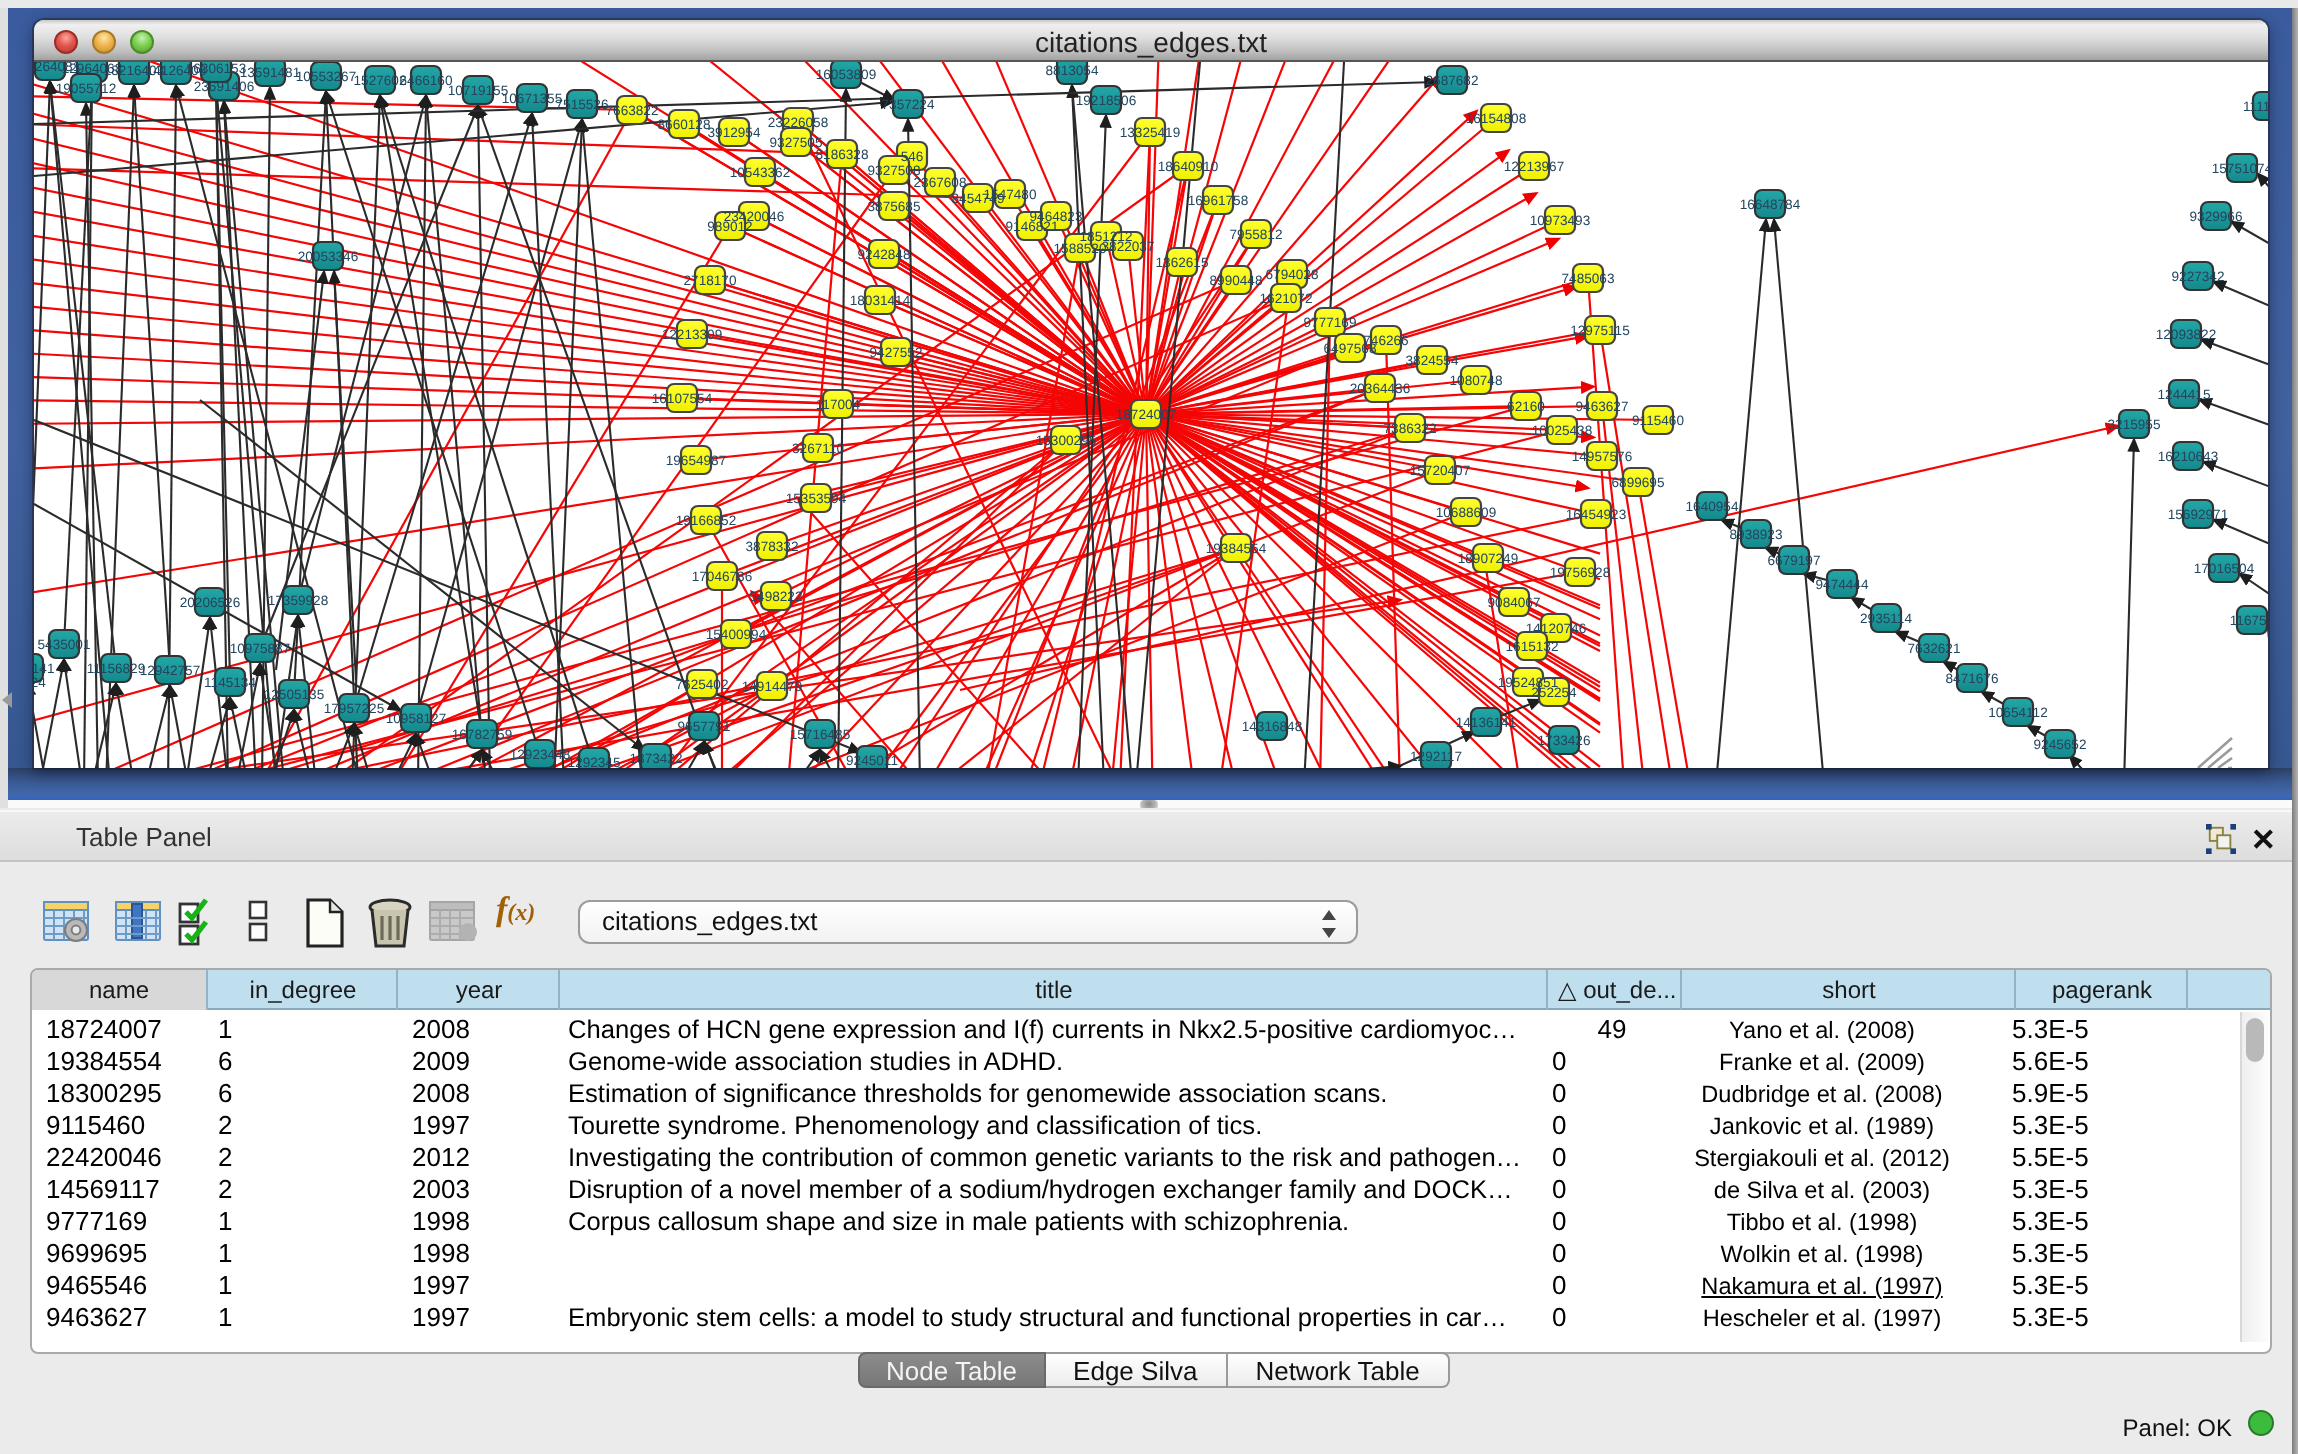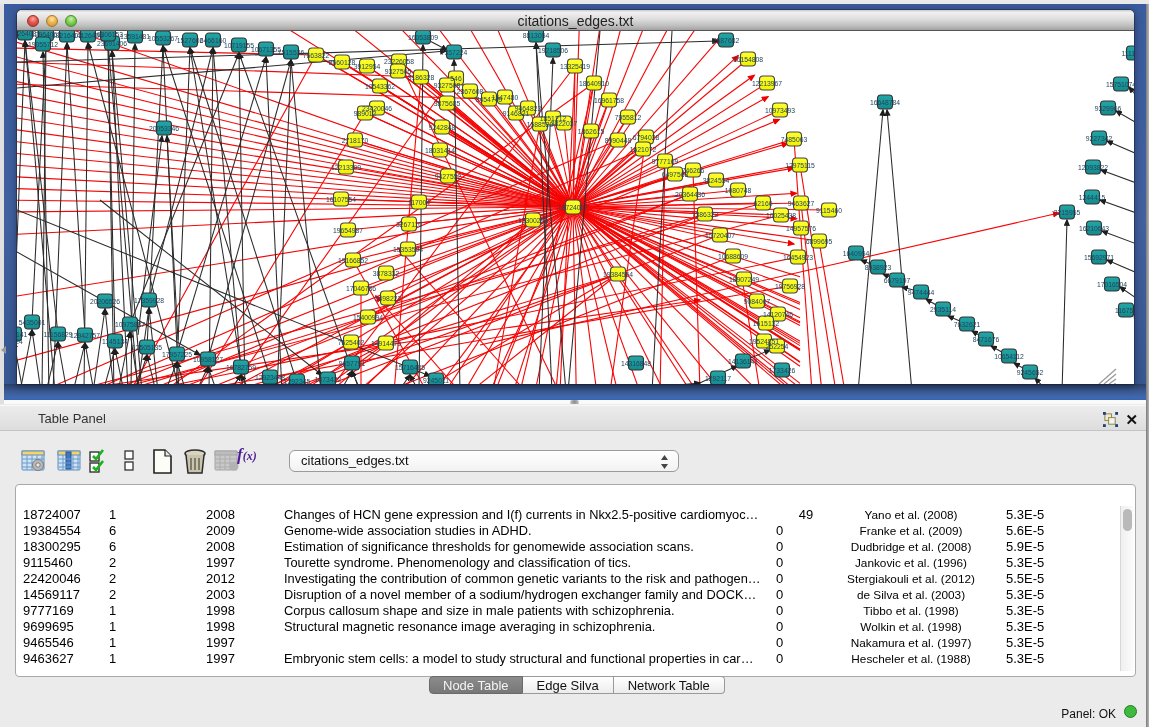--- a/index.html
+++ b/index.html
@@ -744,27 +744,36 @@
         <ellipse cx="12" cy="4.5" rx="10" ry="3.5" fill="#d9d4c0" stroke="#2b2b2b" stroke-width="1.5"></ellipse>
         <path d="M3 6 L5 24 L19 24 L21 6" fill="#c9c4ae" stroke="#2b2b2b" stroke-width="1.5"></path>
         <path d="M8 9v12 M12 9v12 M16 9v12" stroke="#6d6a58" stroke-width="1.6"></path>
       </svg>
       <svg class="ic" style="left:214px" width="27" height="24" viewBox="0 0 27 24">
         <rect x="1" y="2" width="22" height="19" rx="1" fill="#c9c9c9" stroke="#a5a5a5"></rect>
         <rect x="1" y="2" width="22" height="4" fill="#bdbdbd" stroke="#a5a5a5"></rect>
         <path d="M6 6v15 M11 6v15 M16 6v15 M1 10h22 M1 14h22 M1 18h22" stroke="#adadad" stroke-width="1" fill="none"></path>
         <circle cx="20" cy="17" r="4.5" fill="#b3b3b3"></circle>
       </svg>
-      <div class="ic" style="left:237px; top:13px; font-family:'Liberation Serif',serif; font-style:italic; font-weight:bold; font-size:17px; color:#4c1d95;">f<span style="font-size:12px;">(x)</span></div>
+      <div class="ic" style="left:248px; top:13px; font-family:'Liberation Serif',serif; font-style:italic; font-weight:bold; font-size:17px; color:#a16207;">f<span style="font-size:12px;">(x)</span></div>
       <div id="dropdown">citations_edges.txt<span id="dd-ar"><svg width="9" height="16" viewBox="0 0 9 16">
               <path d="M4.5 1 L8 6 L1 6 z" fill="#444"></path>
               <path d="M4.5 15 L8 10 L1 10 z" fill="#444"></path>
             </svg></span></div>
     </div>
     <div id="tablebox">
+      <div id="thead">
+        <div class="th" style="left:0;width:88px;background:#d8d8d8;">name</div>
+        <div class="th" style="left:89px;width:94px;">in_degree</div>
+        <div class="th" style="left:184px;width:80px;">year</div>
+        <div class="th" style="left:265px;width:493px;">title</div>
+        <div class="th" style="left:759px;width:66px;text-align:left;padding-left:4px;">△ out_de...</div>
+        <div class="th" style="left:826px;width:166px;">short</div>
+        <div class="th" style="left:993px;width:85px;">pagerank</div>
+      </div>
       <div id="rows">
 <div class="row">
   <div class="c" style="left:7px;width:80px;">18724007</div>
   <div class="c" style="left:93px;width:90px;">1</div>
   <div class="c" style="left:190px;width:72px;">2008</div>
   <div class="c" style="left:268px;width:492px;font-size:12.8px;">Changes of HCN gene expression and I(f) currents in Nkx2.5-positive cardiomyoc…</div>
   <div class="c" style="left:760px;width:60px;text-align:center;">49</div>
   <div class="c" style="left:812px;width:166px;text-align:center;font-size:11.8px;">Yano et al. (2008)</div>
   <div class="c" style="left:990px;width:85px;">5.3E-5</div>
   </div>
@@ -785,21 +794,21 @@
   <div class="c" style="left:760px;width:60px;">0</div>
   <div class="c" style="left:812px;width:166px;text-align:center;font-size:11.8px;">Dudbridge et al. (2008)</div>
   <div class="c" style="left:990px;width:85px;">5.9E-5</div>
   </div>
 <div class="row">
   <div class="c" style="left:7px;width:80px;">9115460</div>
   <div class="c" style="left:93px;width:90px;">2</div>
   <div class="c" style="left:190px;width:72px;">1997</div>
   <div class="c" style="left:268px;width:492px;font-size:12.8px;">Tourette syndrome. Phenomenology and classification of tics.</div>
   <div class="c" style="left:760px;width:60px;">0</div>
-  <div class="c" style="left:812px;width:166px;text-align:center;font-size:11.8px;">Jankovic et al. (1996)</div>
+  <div class="c" style="left:812px;width:166px;text-align:center;font-size:11.8px;">Jankovic et al. (1989)</div>
   <div class="c" style="left:990px;width:85px;">5.3E-5</div>
   </div>
 <div class="row">
   <div class="c" style="left:7px;width:80px;">22420046</div>
   <div class="c" style="left:93px;width:90px;">2</div>
   <div class="c" style="left:190px;width:72px;">2012</div>
   <div class="c" style="left:268px;width:492px;font-size:12.8px;">Investigating the contribution of common genetic variants to the risk and pathogen…</div>
   <div class="c" style="left:760px;width:60px;">0</div>
   <div class="c" style="left:812px;width:166px;text-align:center;font-size:11.8px;">Stergiakouli et al. (2012)</div>
   <div class="c" style="left:990px;width:85px;">5.5E-5</div>
@@ -819,40 +828,39 @@
   <div class="c" style="left:190px;width:72px;">1998</div>
   <div class="c" style="left:268px;width:492px;font-size:12.8px;">Corpus callosum shape and size in male patients with schizophrenia.</div>
   <div class="c" style="left:760px;width:60px;">0</div>
   <div class="c" style="left:812px;width:166px;text-align:center;font-size:11.8px;">Tibbo et al. (1998)</div>
   <div class="c" style="left:990px;width:85px;">5.3E-5</div>
   </div>
 <div class="row">
   <div class="c" style="left:7px;width:80px;">9699695</div>
   <div class="c" style="left:93px;width:90px;">1</div>
   <div class="c" style="left:190px;width:72px;">1998</div>
-  <div class="c" style="left:268px;width:492px;font-size:12.8px;">Structural magnetic resonance image averaging in schizophrenia.</div>
   <div class="c" style="left:760px;width:60px;">0</div>
   <div class="c" style="left:812px;width:166px;text-align:center;font-size:11.8px;">Wolkin et al. (1998)</div>
   <div class="c" style="left:990px;width:85px;">5.3E-5</div>
   </div>
 <div class="row">
   <div class="c" style="left:7px;width:80px;">9465546</div>
   <div class="c" style="left:93px;width:90px;">1</div>
   <div class="c" style="left:190px;width:72px;">1997</div>
   <div class="c" style="left:760px;width:60px;">0</div>
-  <div class="c" style="left:812px;width:166px;text-align:center;font-size:11.8px;">Nakamura et al. (1997)</div>
+  <div class="c" style="left:812px;width:166px;text-align:center;font-size:11.8px;text-decoration:underline;">Nakamura et al. (1997)</div>
   <div class="c" style="left:990px;width:85px;">5.3E-5</div>
   </div>
 <div class="row">
   <div class="c" style="left:7px;width:80px;">9463627</div>
   <div class="c" style="left:93px;width:90px;">1</div>
   <div class="c" style="left:190px;width:72px;">1997</div>
   <div class="c" style="left:268px;width:492px;font-size:12.8px;">Embryonic stem cells: a model to study structural and functional properties in car…</div>
   <div class="c" style="left:760px;width:60px;">0</div>
-  <div class="c" style="left:812px;width:166px;text-align:center;font-size:11.8px;">Hescheler et al. (1988)</div>
+  <div class="c" style="left:812px;width:166px;text-align:center;font-size:11.8px;">Hescheler et al. (1997)</div>
   <div class="c" style="left:990px;width:85px;">5.3E-5</div>
   </div>
 </div>
       <div id="vscroll">
           <div id="vthumb"></div>
         </div>
     </div>
     <div id="tabs">
       <div class="tab first sel">Node Table</div>
         <div class="tab">Edge Silva</div>

